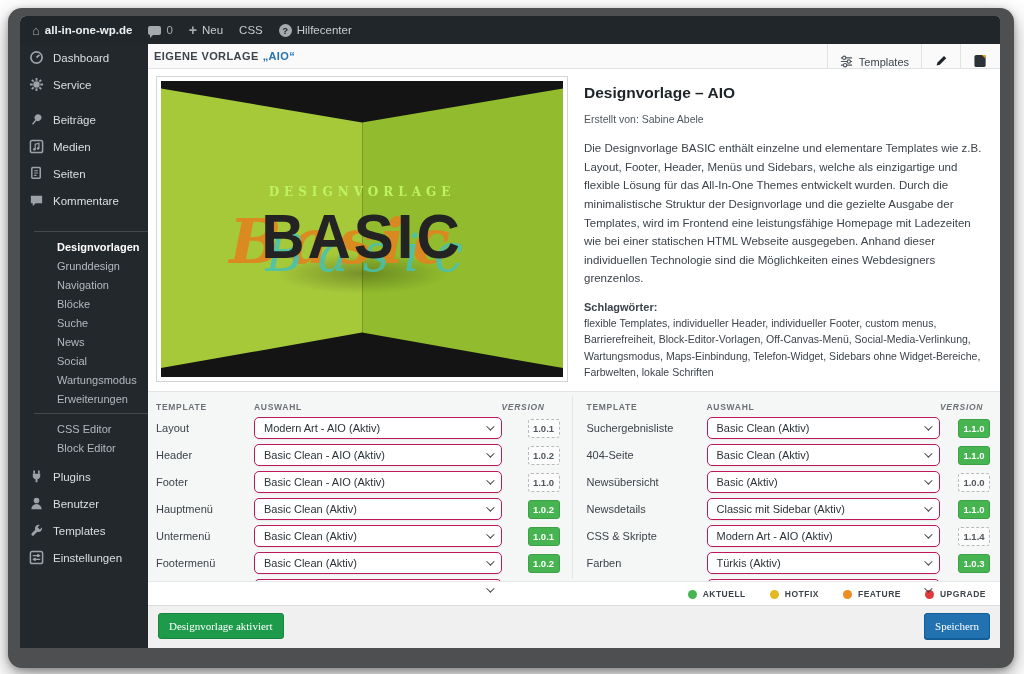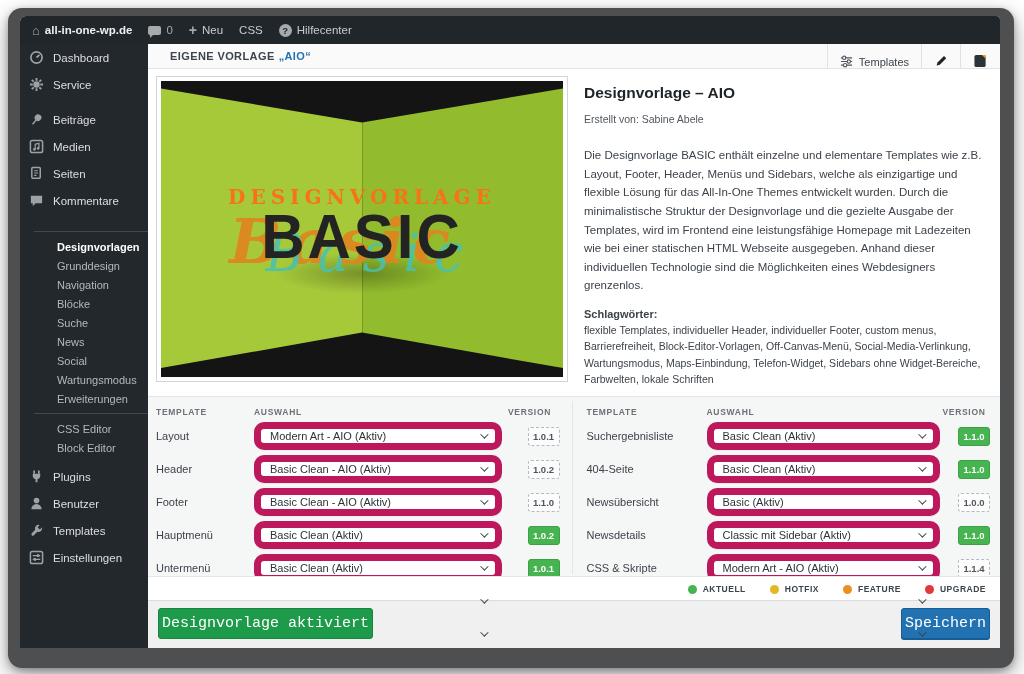--- a/index.html
+++ b/index.html
@@ -38,86 +38,86 @@
   .s-item.active:after { content:""; position:absolute; right:0; top:50%; margin-top:-7px;
                          border:7px solid transparent; border-right-color:#f0f0f1; }
   .sub { padding:4px 0 6px; }
   .sub-item { padding:3.5px 8px 3.5px 37px; color:#b4b9be; font-size:11px; cursor:pointer; }
   .sub-item.current { color:#fff; font-weight:bold; }
   .s-divider { border-top:1px solid #43484d; margin:5px 0 5px 14px; }
 
   
   .content { flex:1; display:flex; flex-direction:column; background:#fff; min-width:0; }
   .strip { height:25px; background:#fafafb; border-bottom:1px solid #e0e2e4; display:flex; align-items:stretch; flex:0 0 auto; }
-  .strip-title { flex:1; display:flex; align-items:center; padding-left:22px; font-size:11px; font-weight:bold;
+  .strip-title { flex:1; display:flex; align-items:center; padding-left:6px; font-size:11px; font-weight:bold;
                  color:#3c434a; letter-spacing:.4px; gap:4px; }
   .strip-title .accent { color:#2271b1; }
   .strip-btn { display:flex; align-items:flex-end; gap:6px; padding:0 12px; border-left:1px solid #e0e2e4;
                font-size:11px; color:#3c434a; cursor:pointer; }
 
   
   .upper { display:flex; padding:7px 12px 9px 8px; gap:16px; flex:0 0 auto; background:#fff; }
   .preview-card { width:412px; height:306px; background:#fff; border:1px solid #d2d4d7; padding:4px; flex:0 0 auto; }
   .preview { position:relative; width:100%; height:100%; background:#141414; overflow:hidden; }
   .g-left  { position:absolute; inset:0; background:#a6c93a; clip-path:polygon(0 2.5%, 50% 14%, 50% 85%, 0 97%); }
   .g-right { position:absolute; inset:0; background:#92bc2d; clip-path:polygon(50% 14%, 100% 2.5%, 100% 97%, 50% 85%); }
   .spine { position:absolute; left:50%; top:13%; bottom:14%; width:1px; background:rgba(0,0,0,.18); }
   .pv-shadow { position:absolute; left:28%; top:58%; width:44%; height:14%; border-radius:50%;
                background:radial-gradient(ellipse, rgba(0,0,0,.28), rgba(0,0,0,0) 70%); }
   .pv-kicker { position:absolute; left:0; right:0; top:35%; text-align:center; font-family:"DejaVu Serif", serif;
-               font-weight:bold; font-size:20px; letter-spacing:5px; color:#f97316; }
+               font-weight:bold; font-size:12px; letter-spacing:5px; color:#bef264; }
   .pv-script-orange { position:absolute; left:17%; top:42%; font-family:"DejaVu Serif", serif; font-style:italic;
                font-weight:bold; font-size:62px; color:#e0851f; opacity:.92; letter-spacing:8px; }
   .pv-script-teal { position:absolute; left:26%; top:48%; font-family:"DejaVu Serif", serif; font-style:italic;
                font-size:52px; color:#46c2b4; opacity:.85; letter-spacing:14px; }
   .pv-word { position:absolute; left:0; right:0; top:42.5%; text-align:center; font-size:60px; font-weight:bold;
              letter-spacing:3px; color:#232323; line-height:1; transform:scaleY(1.06); }
 
   .details { flex:1; padding-top:8px; padding-right:6px; min-width:0; }
   .d-title { font-size:15.5px; font-weight:bold; color:#1d2327; margin-bottom:11px; }
-  .d-author { font-size:10.5px; color:#50575e; margin-bottom:21px; }
+  .d-author { font-size:10.5px; color:#50575e; margin-bottom:14px; }
   .d-desc { font-size:11.5px; line-height:1.62; color:#3c434a; margin-bottom:13px; }
   .d-kw-label { font-size:11px; font-weight:bold; color:#3c434a; margin-bottom:2px; }
   .d-kw { font-size:10.5px; line-height:1.55; color:#3c434a; }
 
   
   .tband { flex:1; display:flex; border-top:1px solid #e2e4e7; background:#f5f6f6; padding:4px 10px 2px 8px; min-height:0; }
   .ttable { flex:1; min-width:0; }
   .ttable.left { border-right:1px solid #e3e5e7; padding-right:12px; }
   .ttable.right { padding-left:14px; }
   .thead { display:grid; align-items:center; font-size:8.5px; font-weight:bold; letter-spacing:.7px;
            color:#6c7177; padding:6px 0 5px; }
   .ttable.left .thead, .ttable.left .trow { grid-template-columns:98px 1fr 58px; }
   .ttable.right .thead, .ttable.right .trow { grid-template-columns:120px 1fr 50px; }
-  .thead .h-version { text-align:center; padding-right:2px; }
+  .thead .h-version { text-align:left; padding-right:2px;font-style:italic; }
   .trow { display:grid; align-items:center; margin-bottom:5px; }
   .tlabel { font-size:11px; color:#3c434a; padding-right:6px; }
-  .tselect { height:28px; background:#fff; border:7px solid #be185d; border-radius:10px; display:flex; align-items:center;
+  .tselect { height:22px; background:#fff; border:1px solid #be185d; border-radius:5px; display:flex; align-items:center;
              justify-content:space-between; padding:0 9px; font-size:11px; color:#2c3338; cursor:pointer;
              box-shadow:0 1px 1px rgba(0,0,0,.05); }
   .chev { width:6px; height:6px; border-right:1.6px solid #3c434a; border-bottom:1.6px solid #3c434a;
           transform:rotate(45deg) translateY(-2px); flex:0 0 auto; margin-left:8px; }
   .tversion { text-align:right; }
   .badge { display:inline-block; min-width:32px; text-align:center; font-size:9.5px; font-weight:bold;
            padding:3px 4px; border-radius:3px; }
   .badge.green { background:#46b450; color:#fff; border:1px solid #3da047; }
   .badge.gray { background:#fcfcfc; border:1px dashed #b5b9bd; color:#50575e; }
 
   
   .legend { background:#fff; border-top:1px solid #e4e6e8; padding:7px 14px 6px; display:flex; justify-content:flex-end;
             align-items:center; gap:24px; flex:0 0 auto; }
   .legend-item { display:flex; align-items:center; gap:6px; font-size:8.5px; font-weight:bold;
                  letter-spacing:.5px; color:#3c434a; }
   .dot { width:9px; height:9px; border-radius:50%; display:inline-block; }
 
   
   .fbar { background:#f0f0f1; border-top:1px solid #dcdcde; padding:7px 10px 9px; display:flex;
           justify-content:space-between; align-items:center; flex:0 0 auto; }
-  .btn { font-size:15px; color:#fff; padding:6px 3px; border-radius:3px; border:none; cursor:pointer;
-         font-family:Liberation Mono, monospace; }
+  .btn { font-size:11px; color:#fff; padding:6px 10px; border-radius:3px; border:none; cursor:pointer;
+         font-family:Liberation Serif, serif; }
   .btn.green { background:#1e9b4a; border:1px solid #158540; }
   .btn.blue { background:#2271b1; border:1px solid #135e96; box-shadow:0 1px 0 #135e96; }
 
   .hdr-svg { display:inline-flex; }
 </style>
 </head>
 <body>
 
 <div class="stage">
   <div class="frame">

